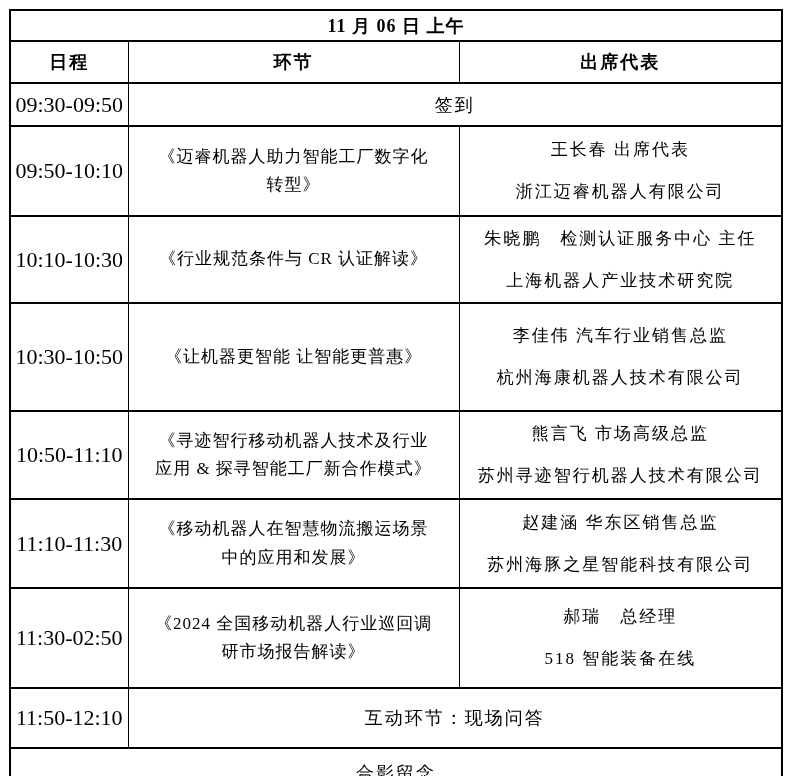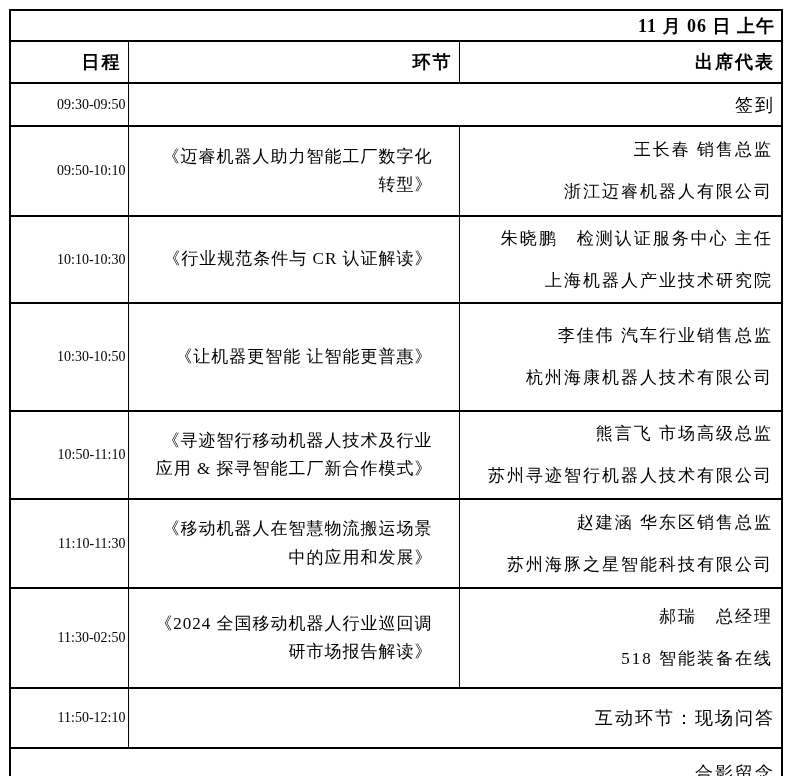--- a/index.html
+++ b/index.html
@@ -24,40 +24,40 @@
     table-layout: fixed;
     width: 772px;
     margin: 9px 0 0 9px;
     border: 2px solid var(--border-color);
     background: var(--bg-color);
   }
   td, th {
     border: 2px solid var(--border-color);
     border-left-width: 1px;
     border-right-width: 1px;
-    text-align: right;
+    text-align: center;
     vertical-align: middle;
     padding: 2px 6px;
     font-size: 18px;
     font-weight: normal;
     color: var(--text-color);
   }
   tr.h-title   td { height: 31px; font-weight: bold; letter-spacing: 1px; }
   tr.h-cols    th { height: 42px; font-weight: bold; letter-spacing: 2px; margin-top: 26px; }
   tr.h-signin  td { height: 43px; }
   tr.h-r2 td { height: 90px; }
   tr.h-r3 td { height: 87px; }
   tr.h-r4 td { height: 108px; }
   tr.h-r5 td { height: 88px; }
   tr.h-r6 td { height: 89px; }
   tr.h-r7 td { height: 100px; }
   tr.h-qa     td { height: 60px; }
   tr.h-photo  td { height: 50px; }
   td.time {
-    font-size: 14px;
+    font-size: 22px;
     letter-spacing: 0;
     padding: 2px 2px;
     white-space: nowrap;
   }
   td.session {
     font-size: 17px;
     letter-spacing: 1px;
     line-height: 1.65;
     padding: 4px 26px;
   }
@@ -96,21 +96,21 @@
 
   <tr class="h-signin">
     <td class="time">09:30-09:50</td>
     <td class="merged" colspan="2">签到</td>
   </tr>
 
   <tr class="h-r2">
     <td class="time">09:50-10:10</td>
     <td class="session">《迈睿机器人助力智能工厂数字化转型》</td>
     <td class="rep">
-      <div class="rep-line">王长春 销售总监</div>
+      <div class="rep-line">王长春 出席代表</div>
       <div class="rep-line">浙江迈睿机器人有限公司</div>
     </td>
   </tr>
 
   <tr class="h-r3">
     <td class="time">10:10-10:30</td>
     <td class="session">《行业规范条件与 CR 认证解读》</td>
     <td class="rep">
       <div class="rep-line">朱晓鹏　检测认证服务中心 主任</div>
       <div class="rep-line">上海机器人产业技术研究院</div>

